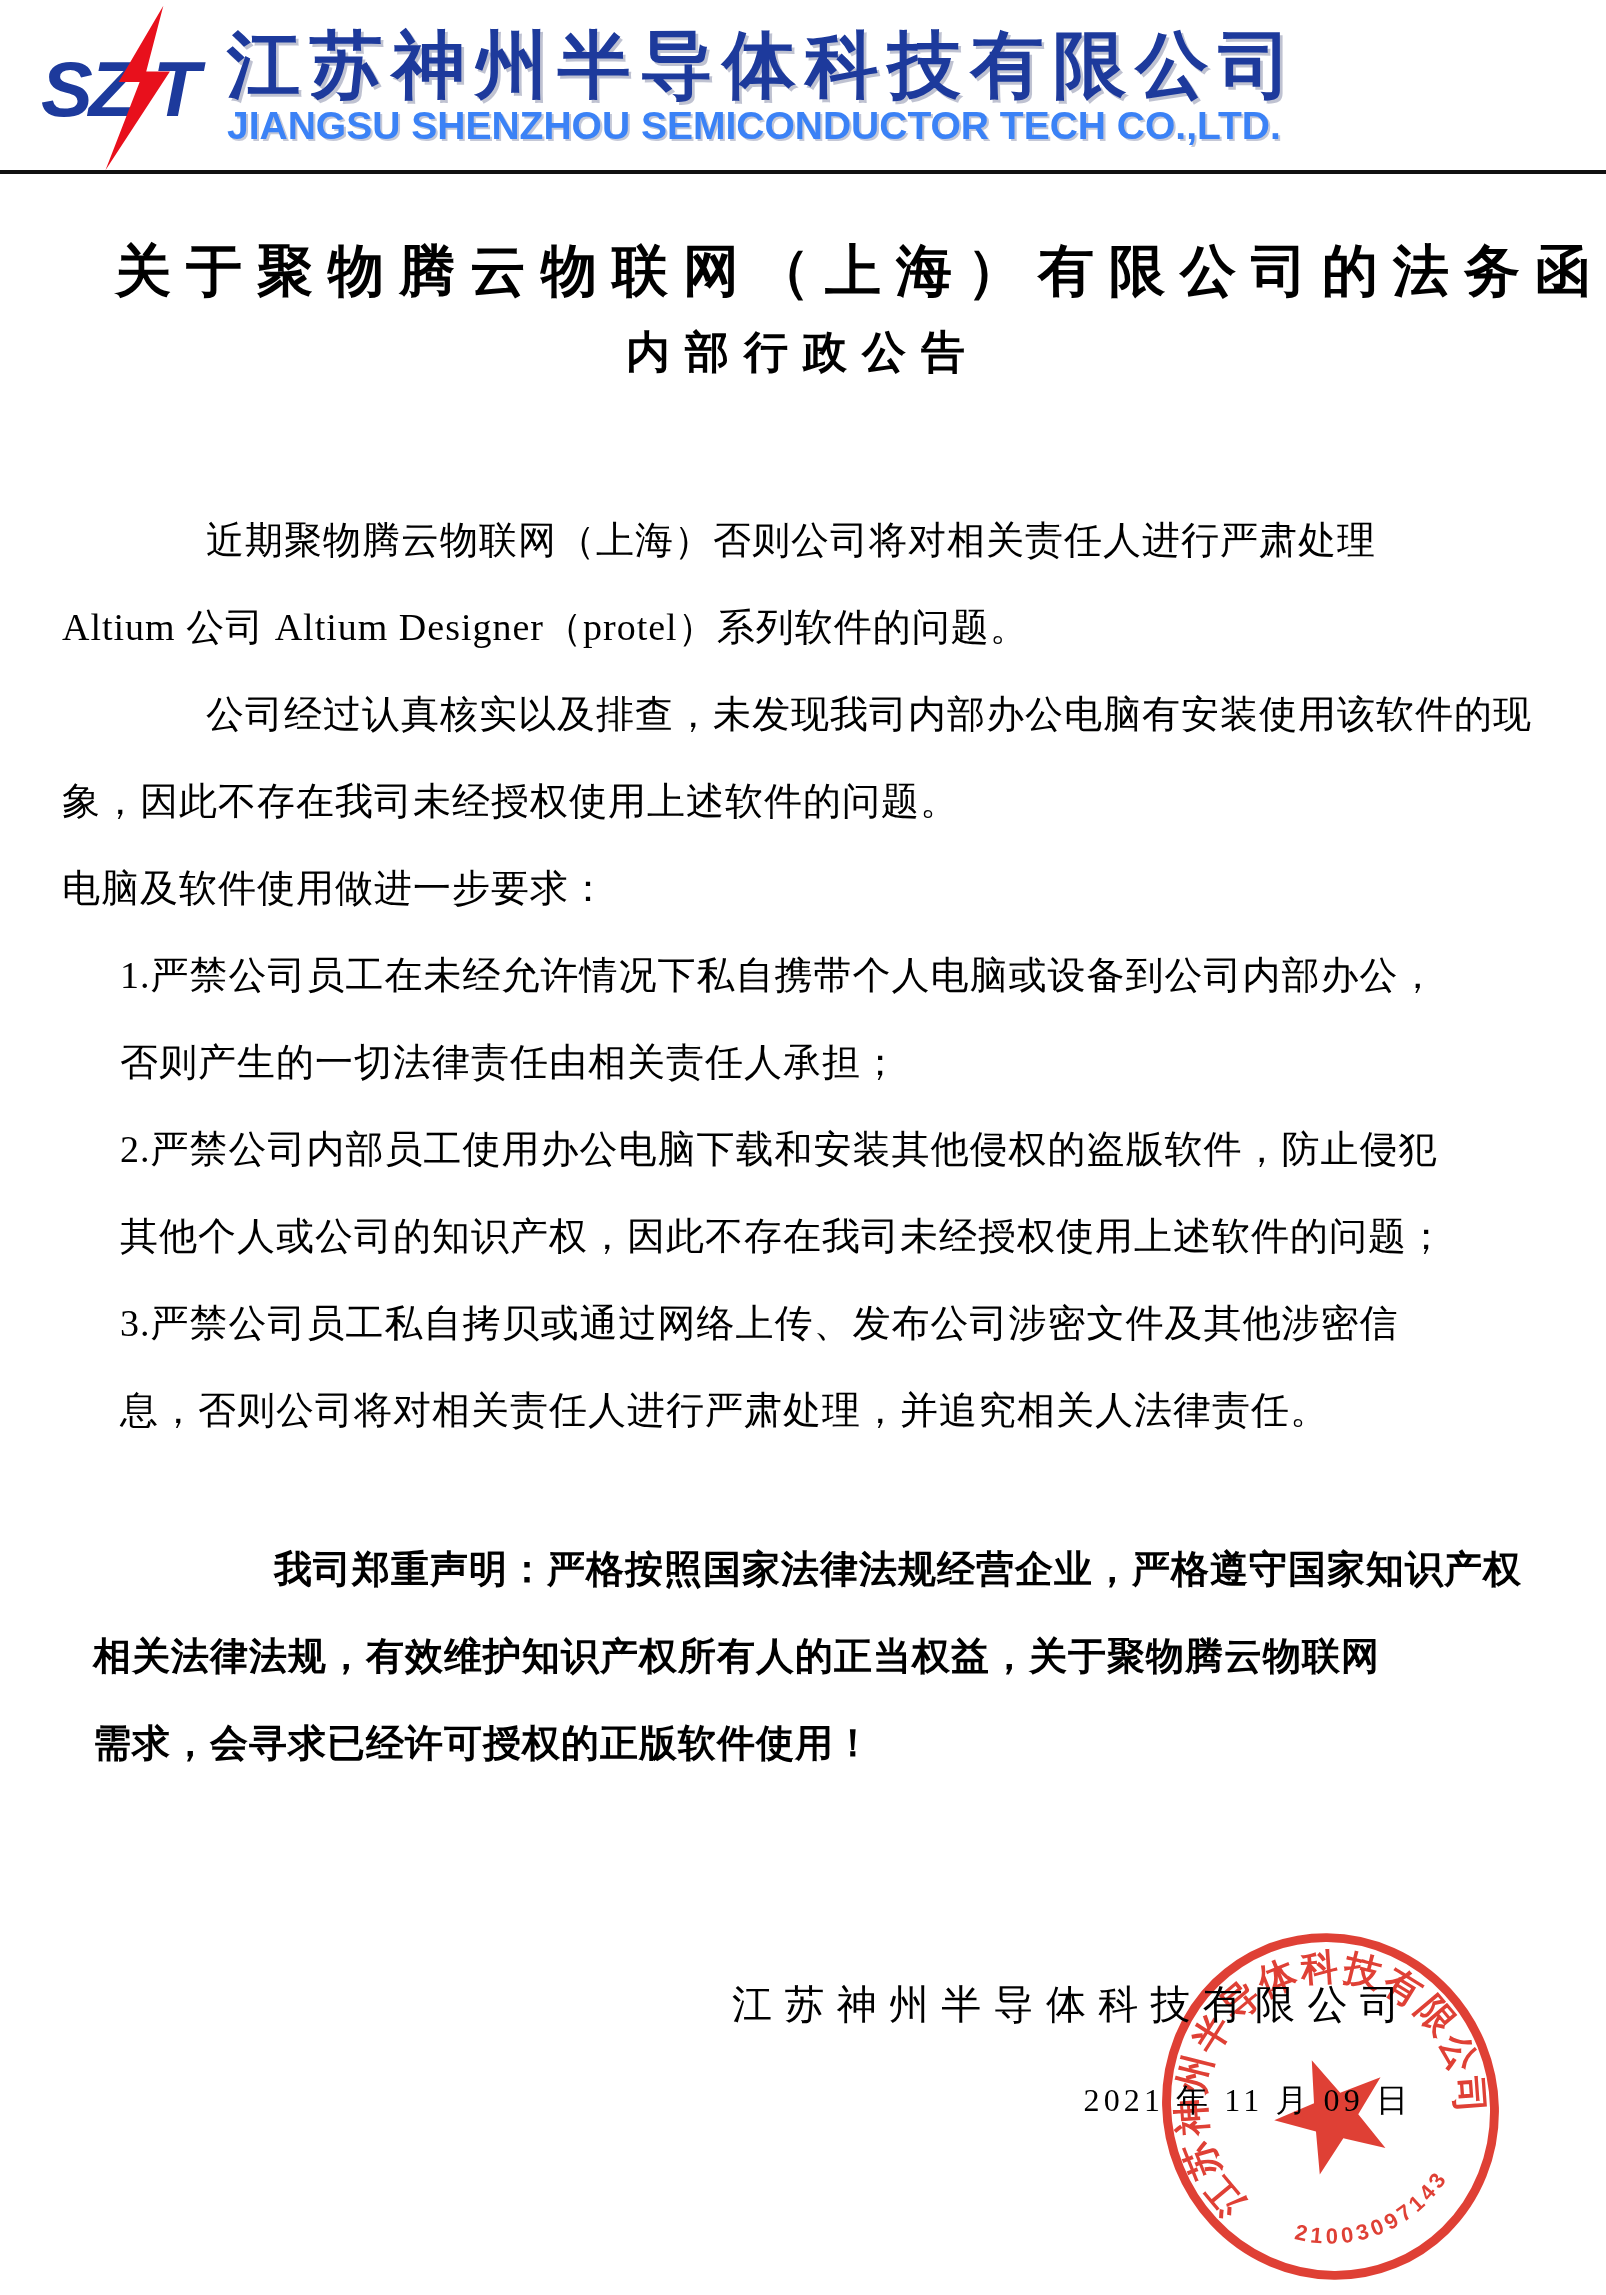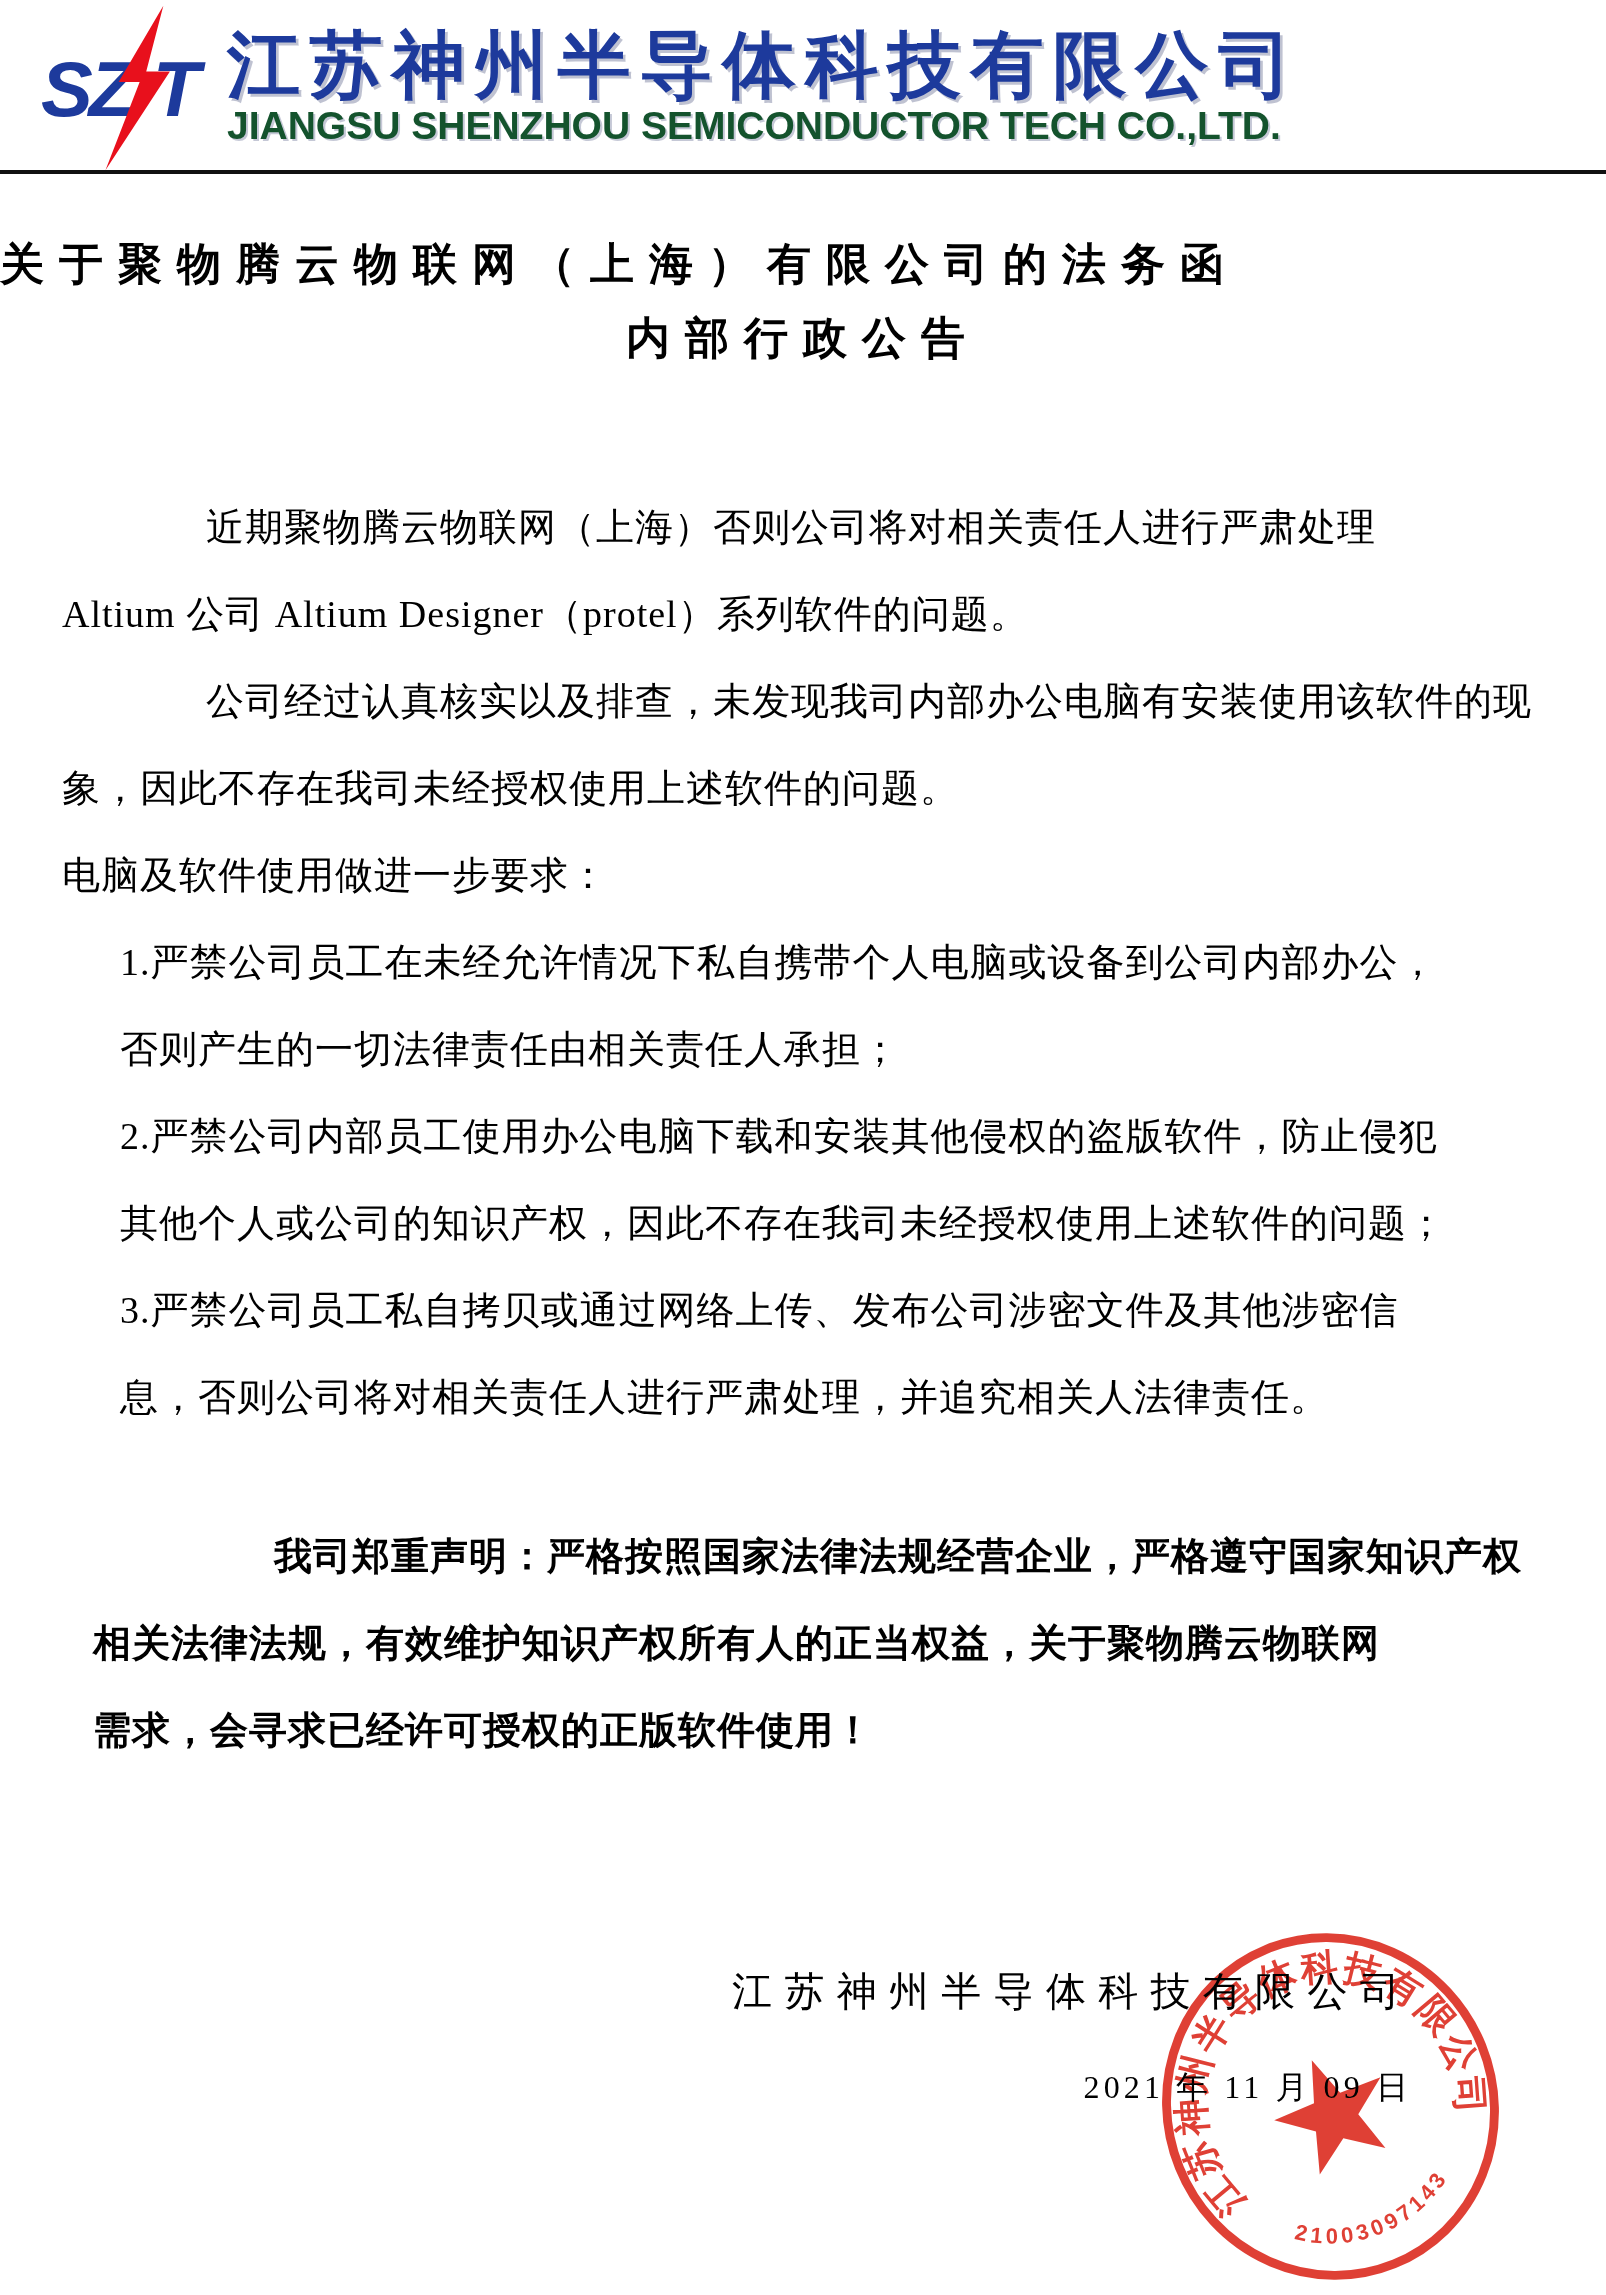--- a/index.html
+++ b/index.html
@@ -21,28 +21,28 @@
   .brand{margin-left:15px;}
   .brand-zh{
     font-family:"Liberation Sans","DejaVu Sans",sans-serif;
     font-weight:900;font-size:73px;line-height:1.05;
     color:#1d3a9c;letter-spacing:9.6px;white-space:nowrap;
     text-shadow:2.7px 2.7px 0 rgba(25,35,90,.28);
   }
   .brand-en{
     font-family:"Liberation Sans","DejaVu Sans",sans-serif;
     font-weight:900;font-size:39px;line-height:1.15;
-    color:#14532d;letter-spacing:0px;white-space:nowrap;
+    color:#3b82f6;letter-spacing:0px;white-space:nowrap;
     text-shadow:2.1px 2.1px 0 rgba(25,35,90,.25);
   }
   .rule{border:none;border-top:4.8px solid #111;margin:0;}
   
   .title1{
-    margin:67px 0 16px;text-align:left;
-    font-size:44px;font-weight:bold;line-height:1.1;
+    margin:67px 0 16px;text-align:right;
+    font-size:56px;font-weight:bold;line-height:1.1;
     letter-spacing:15px;
   }
   .title2{
     margin:26px 0 0;text-align:center;
     font-size:44px;font-weight:bold;line-height:1.1;
     letter-spacing:15px;
   }
   
   .body-text{margin:120px 62px 0 62px;}
   .body-text p{

